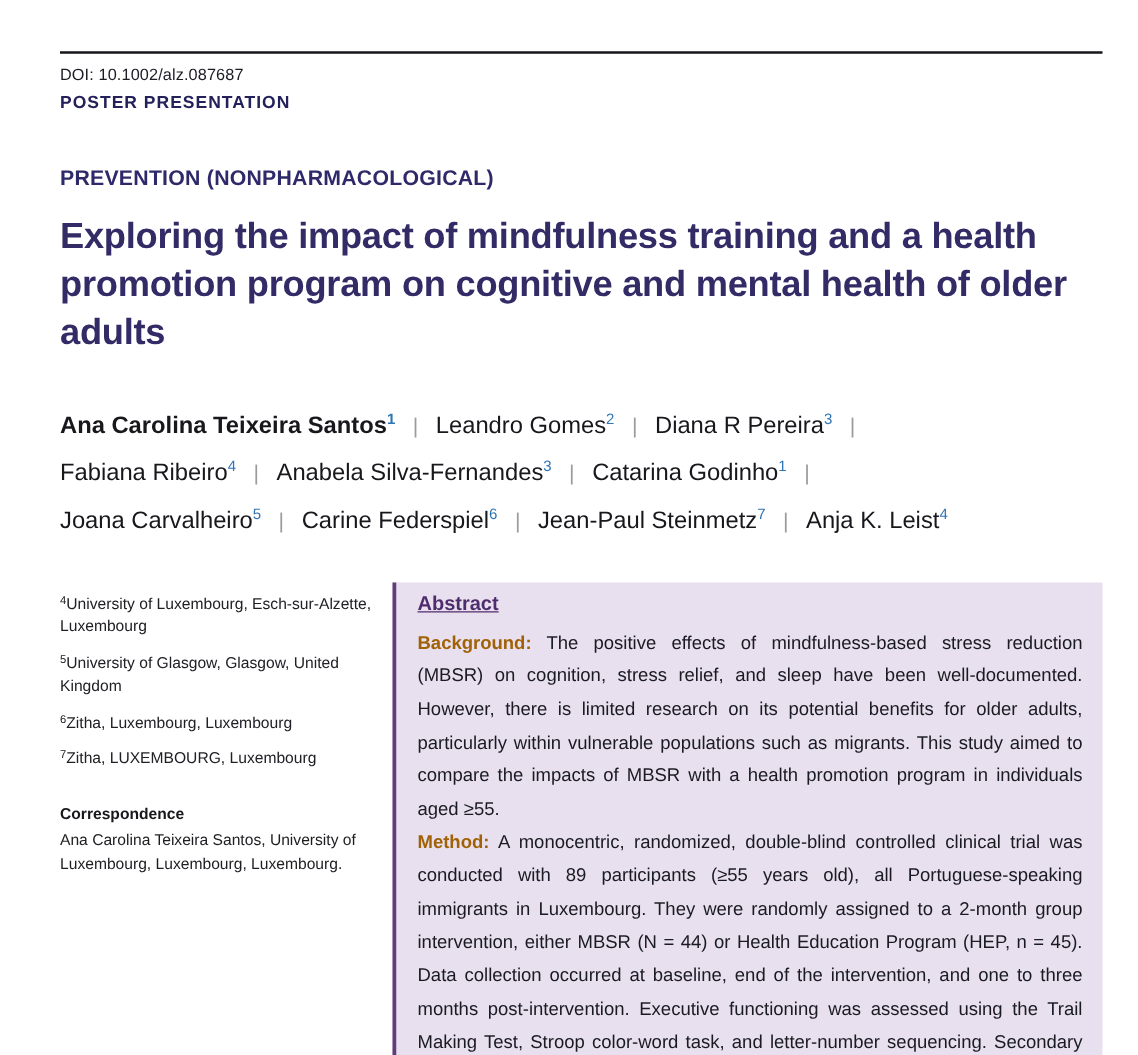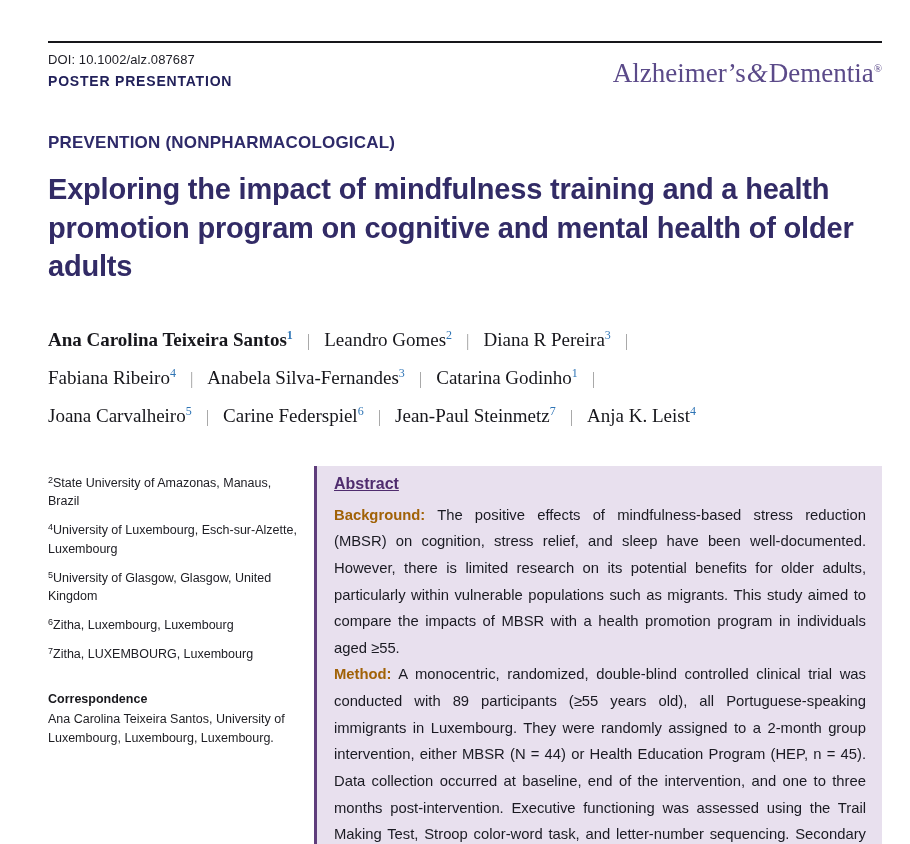--- a/index.html
+++ b/index.html
@@ -18,21 +18,21 @@
   .journal-name { font-family: "Liberation Serif", serif; font-size: 27px; color: #5b4a89; line-height: 1.1; }
   .journal-name .amp { font-style: italic; padding: 0 1px; }
   .journal-name sup { font-size: 11px; vertical-align: 10px; }
   .journal-tagline { font-size: 10.5px; color: #5b4a89; letter-spacing: 0.4px; margin-top: 2px; }
 
   .section-label { margin-top: 44px; font-size: 17px; font-weight: bold; color: #2e2a69; letter-spacing: 0.2px; }
 
   .title { margin-top: 17px; width: 820px; font-size: 29px; font-weight: bold; color: #322b66; line-height: 1.33; letter-spacing: -0.2px; }
 
   .authors { margin-top: 30px; font-size: 19px; color: #17171c; }
-  .author-line { height: 38px; line-height: 38px; white-space: nowrap; font-family: Liberation Serif, serif; }
+  .author-line { height: 38px; line-height: 38px; white-space: nowrap; }
   .author { font-weight: normal; }
   .author.first { font-weight: bold; }
   .author sup { color: #2e74b5; font-size: 12px; vertical-align: 7px; }
   .sep { color: #9b9b9b; margin: 0 14px; font-size: 17px; }
 
   .main-row { display: flex; margin-top: 36px; width: 834px; align-items: stretch; }
   .left-col { width: 252px; flex: none; padding-top: 8px; }
   .affiliation { font-size: 12.5px; line-height: 1.5; color: #202026; margin-bottom: 10px; }
   .affiliation sup { font-size: 9px; vertical-align: 4px; }
   .correspondence { margin-top: 26px; font-size: 12.5px; line-height: 1.5; }
@@ -49,38 +49,36 @@
 <div class="page">
 
   <div class="top-rule"></div>
 
   <div class="header-row">
     <div>
       <div class="doi">DOI: 10.1002/alz.087687</div>
       <div class="subcategory">POSTER PRESENTATION</div>
     </div>
     <div class="journal">
-      <div class="journal-name"><span>Alzheimer’s</span><span class="amp">&amp;</span><span>Dementia</span><sup>®</sup></div>
     </div>
   </div>
 
   <div class="section-label">PREVENTION (NONPHARMACOLOGICAL)</div>
 
   <h1 class="title">Exploring the impact of mindfulness training and a health promotion program on cognitive and mental health of older adults</h1>
 
   <div class="authors">
       <div class="author-line"><span class="author first">Ana Carolina Teixeira Santos<sup>1</sup></span><span class="sep">|</span><span class="author">Leandro Gomes<sup>2</sup></span><span class="sep">|</span><span class="author">Diana R Pereira<sup>3</sup></span><span class="sep">|</span></div>
       <div class="author-line"><span class="author">Fabiana Ribeiro<sup>4</sup></span><span class="sep">|</span><span class="author">Anabela Silva-Fernandes<sup>3</sup></span><span class="sep">|</span><span class="author">Catarina Godinho<sup>1</sup></span><span class="sep">|</span></div>
       <div class="author-line"><span class="author">Joana Carvalheiro<sup>5</sup></span><span class="sep">|</span><span class="author">Carine Federspiel<sup>6</sup></span><span class="sep">|</span><span class="author">Jean-Paul Steinmetz<sup>7</sup></span><span class="sep">|</span><span class="author">Anja K. Leist<sup>4</sup></span></div>
     </div>
 
   <div class="main-row">
     <div class="left-col">
       <div>
-          <div class="affiliation"><sup>2</sup>State University of Amazonas, Manaus, Brazil</div>
           <div class="affiliation"><sup>4</sup>University of Luxembourg, Esch-sur-Alzette, Luxembourg</div>
           <div class="affiliation"><sup>5</sup>University of Glasgow, Glasgow, United Kingdom</div>
           <div class="affiliation"><sup>6</sup>Zitha, Luxembourg, Luxembourg</div>
           <div class="affiliation"><sup>7</sup>Zitha, LUXEMBOURG, Luxembourg</div>
         </div>
       <div class="correspondence">
         <div class="corr-heading">Correspondence</div>
         <div>Ana Carolina Teixeira Santos, University of Luxembourg, Luxembourg, Luxembourg.</div>
 
       </div>

